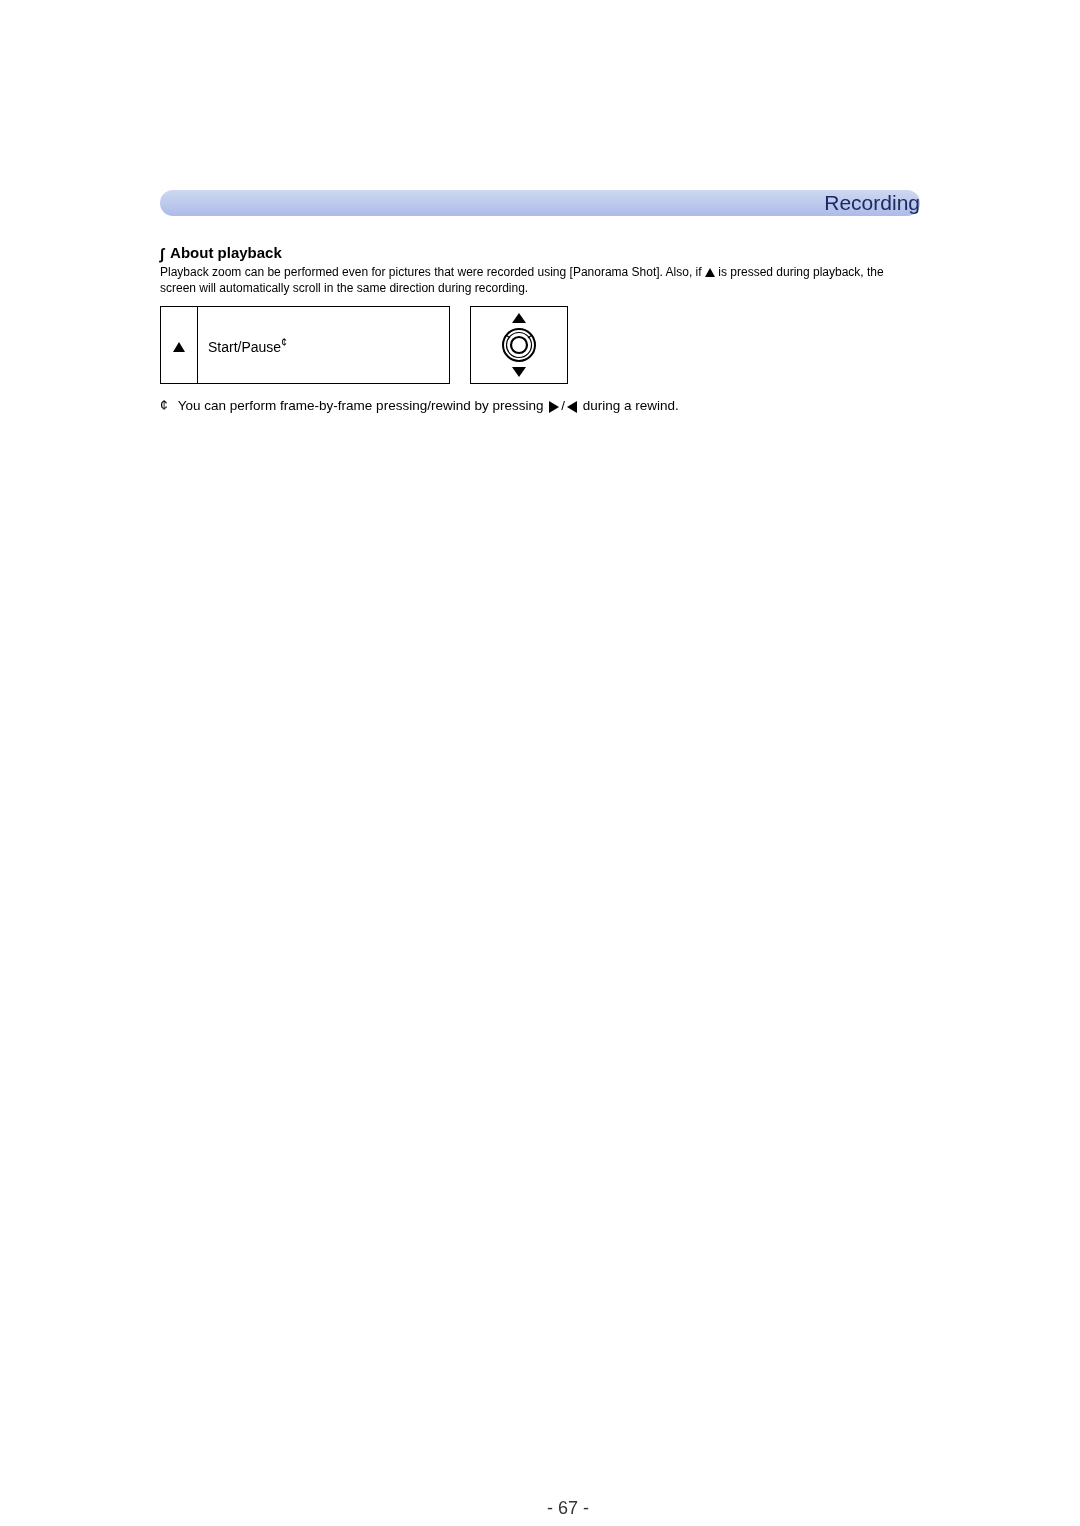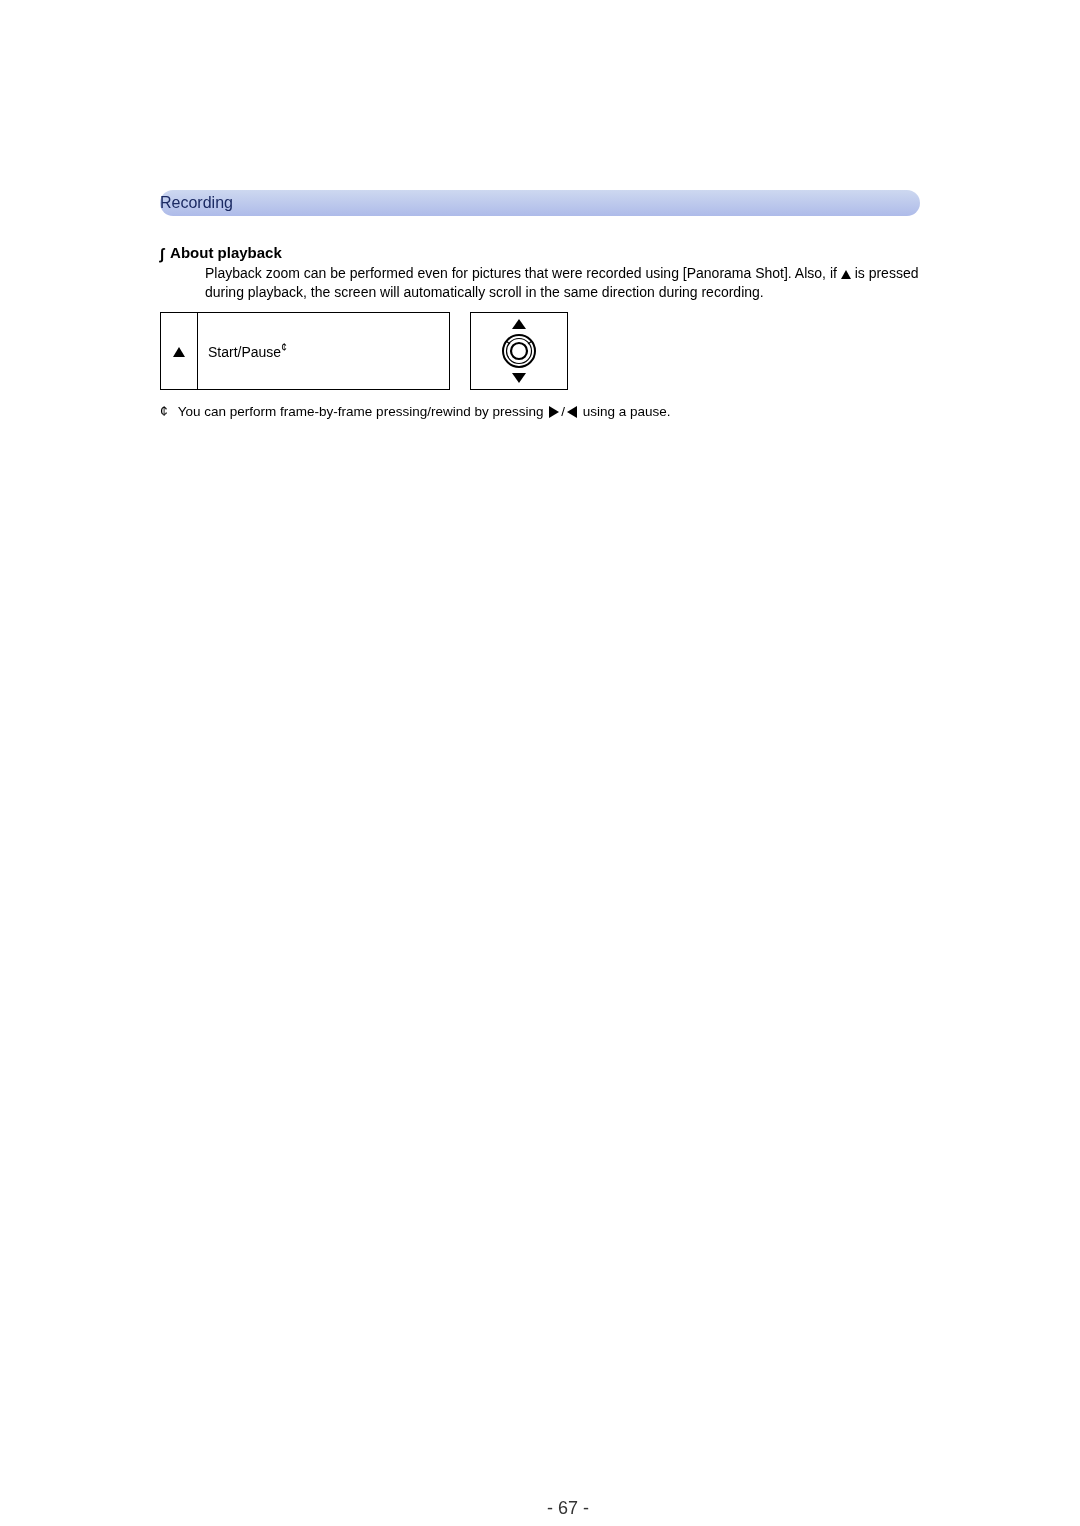--- a/index.html
+++ b/index.html
@@ -16,41 +16,40 @@
     position: absolute;
     left: 160px;
     top: 190px;
     width: 760px;
   }
   .header-bar {
     width: 100%;
     height: 26px;
     background: linear-gradient(to bottom, #cdd8f0 0%, #aebbe9 100%);
     border-radius: 13px;
-    text-align: left;
+    text-align: right;
     line-height: 26px;
     color: #1b2a63;
-    font-size: 16px;
+    font-size: 21px;
   }
   .section-heading {
     margin-top: 28px;
     font-size: 15px;
     font-weight: bold;
   }
   .section-heading .sq {
     display: inline-block;
     vertical-align: -1px;
     margin-right: 6px;
     font-size: 15px;
   }
   .body-text {
-    font-size: 14px;
+    font-size: 12px;
     line-height: 1.35;
     margin-top: 2px;
-    margin-left: 45px;
   }
   .tri-up, .tri-down, .play-right, .play-left {
     display: inline-block;
     width: 0; height: 0;
     vertical-align: middle;
   }
   .tri-up { border-left: 6px solid transparent; border-right: 6px solid transparent; border-bottom: 10px solid #000; }
   .tri-down { border-left: 6px solid transparent; border-right: 6px solid transparent; border-top: 10px solid #000; }
   .play-right { border-top: 6px solid transparent; border-bottom: 6px solid transparent; border-left: 10px solid #000; }
   .play-left { border-top: 6px solid transparent; border-bottom: 6px solid transparent; border-right: 10px solid #000; }
@@ -167,21 +166,21 @@
           <line x1="31" y1="8" x2="27" y2="11" stroke="#000" stroke-width="1.2"></line>
         </svg>
         <span class="tri-down"></span>
       </div>
     </div>
   </div>
 
   <div class="footnote">
     <span class="marker">¢</span>
     <span class="footnote-text">
-      <span>You can perform frame-by-frame pressing/rewind by pressing </span><span class="play-right inline-icon"></span><span>/</span><span class="play-left inline-icon"></span><span> using a pause.</span>
+      <span>You can perform frame-by-frame pressing/rewind by pressing </span><span class="play-right inline-icon"></span><span>/</span><span class="play-left inline-icon"></span><span> during a rewind.</span>
     </span>
   </div>
 
 </div>
 
 <div class="page-number">
   <span>- 67 -</span>
 </div>
 
 </body></html>

